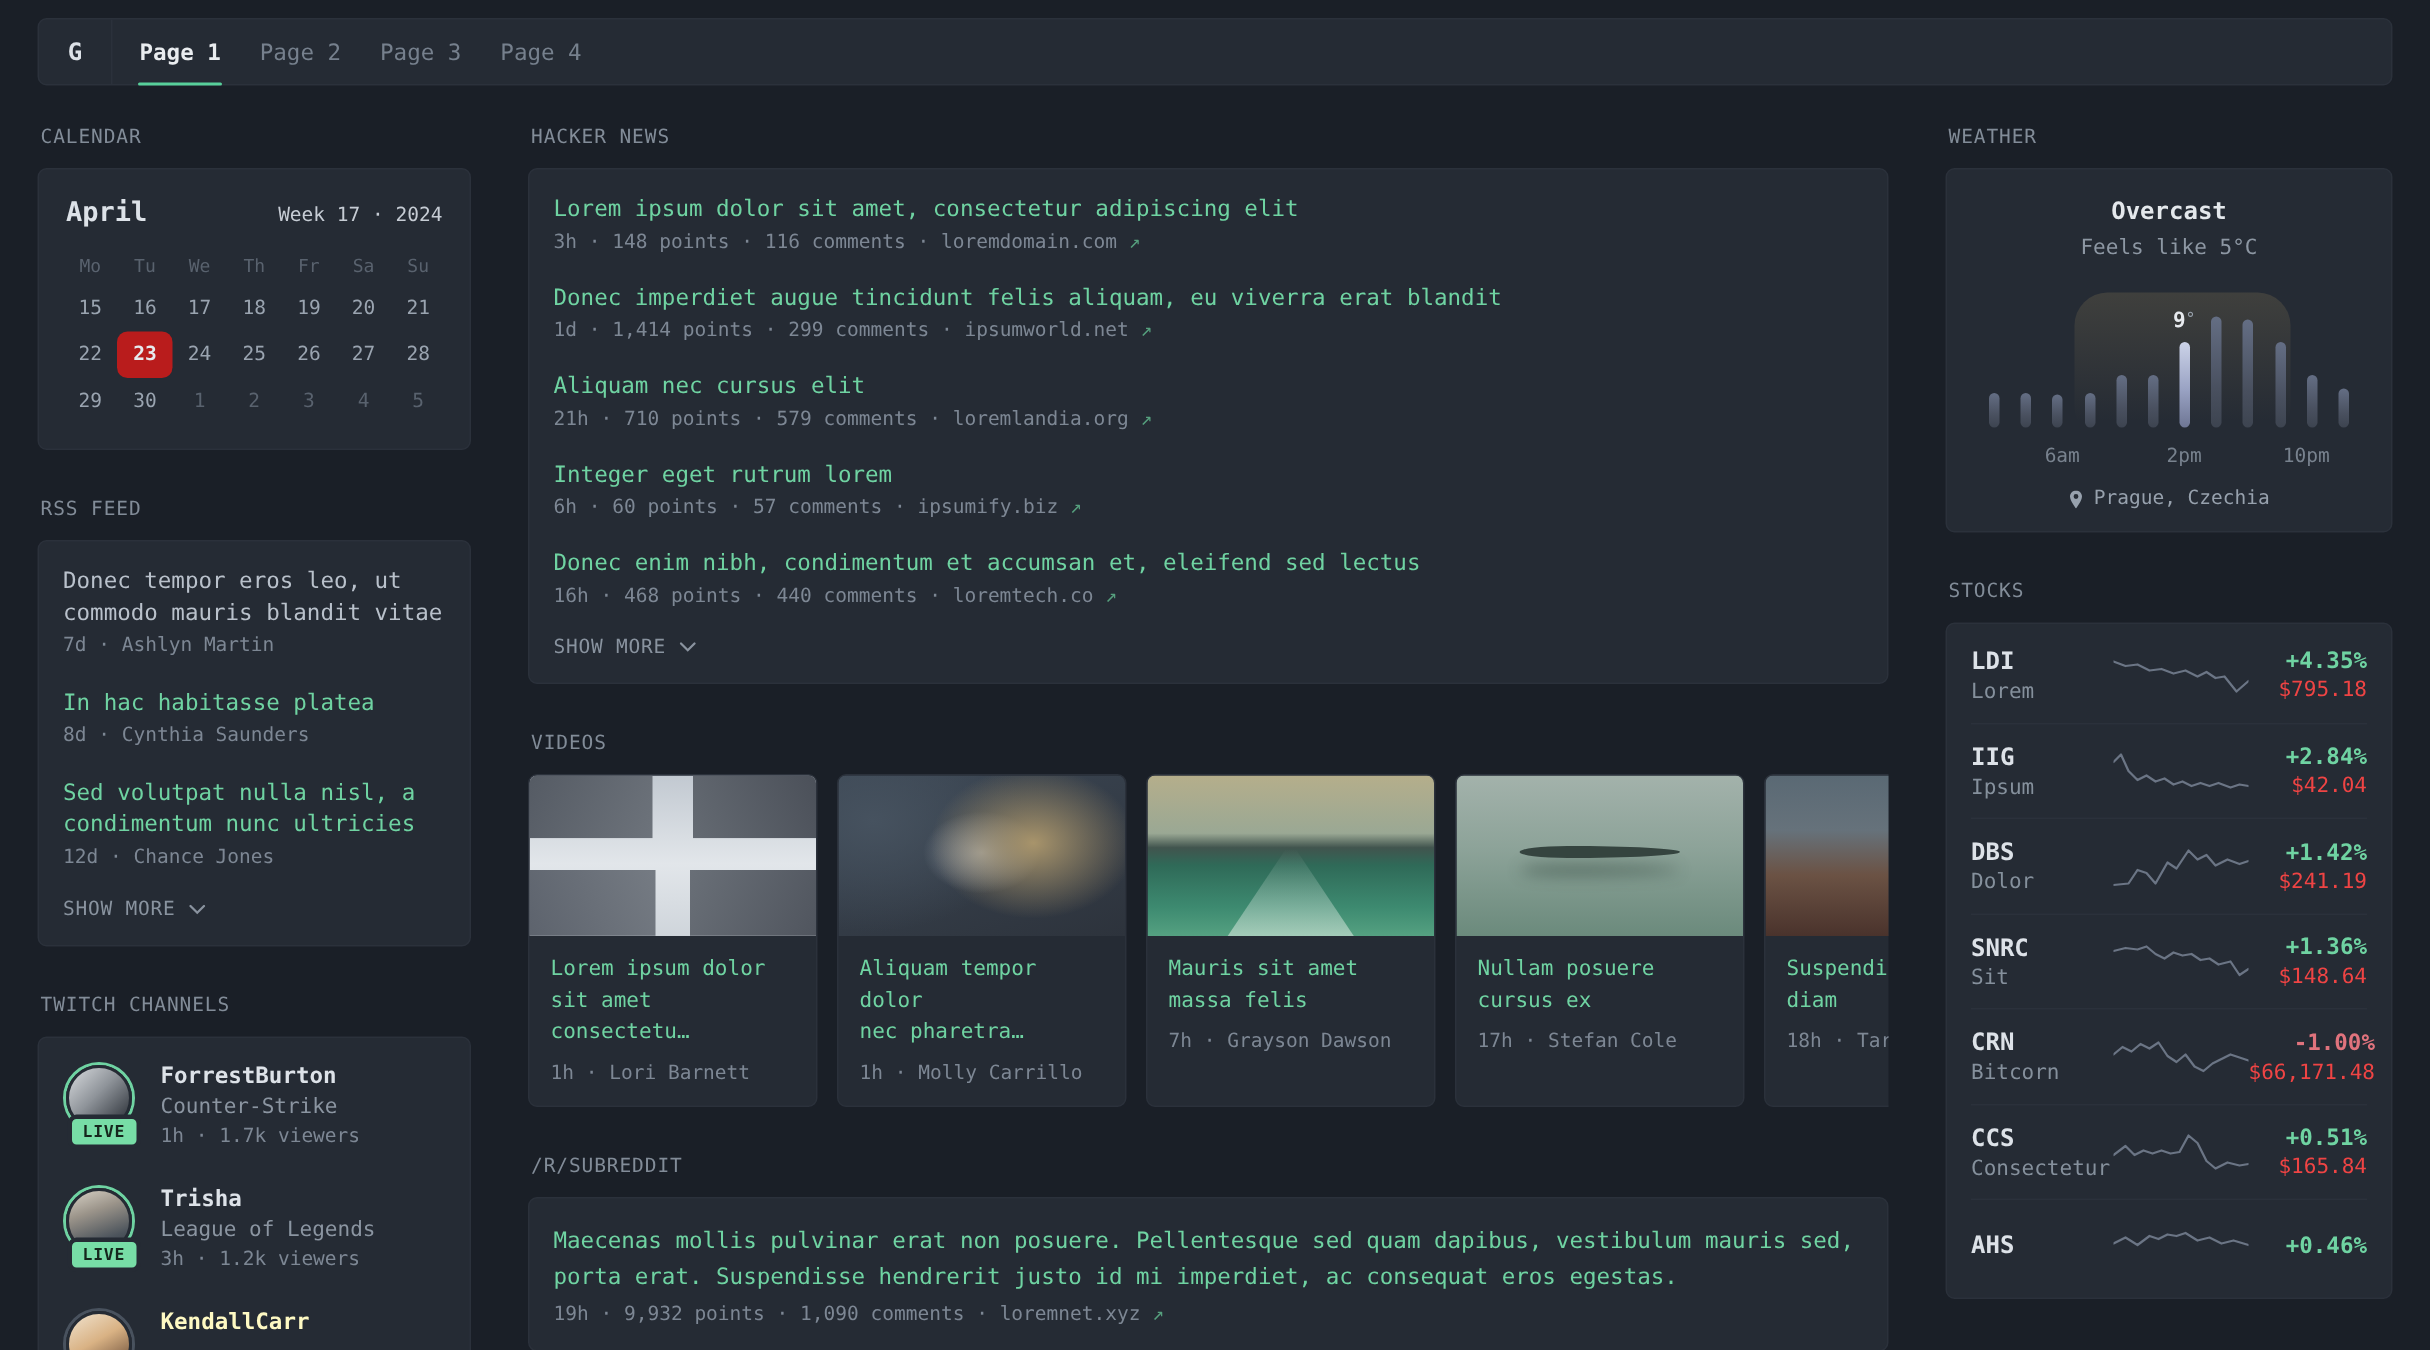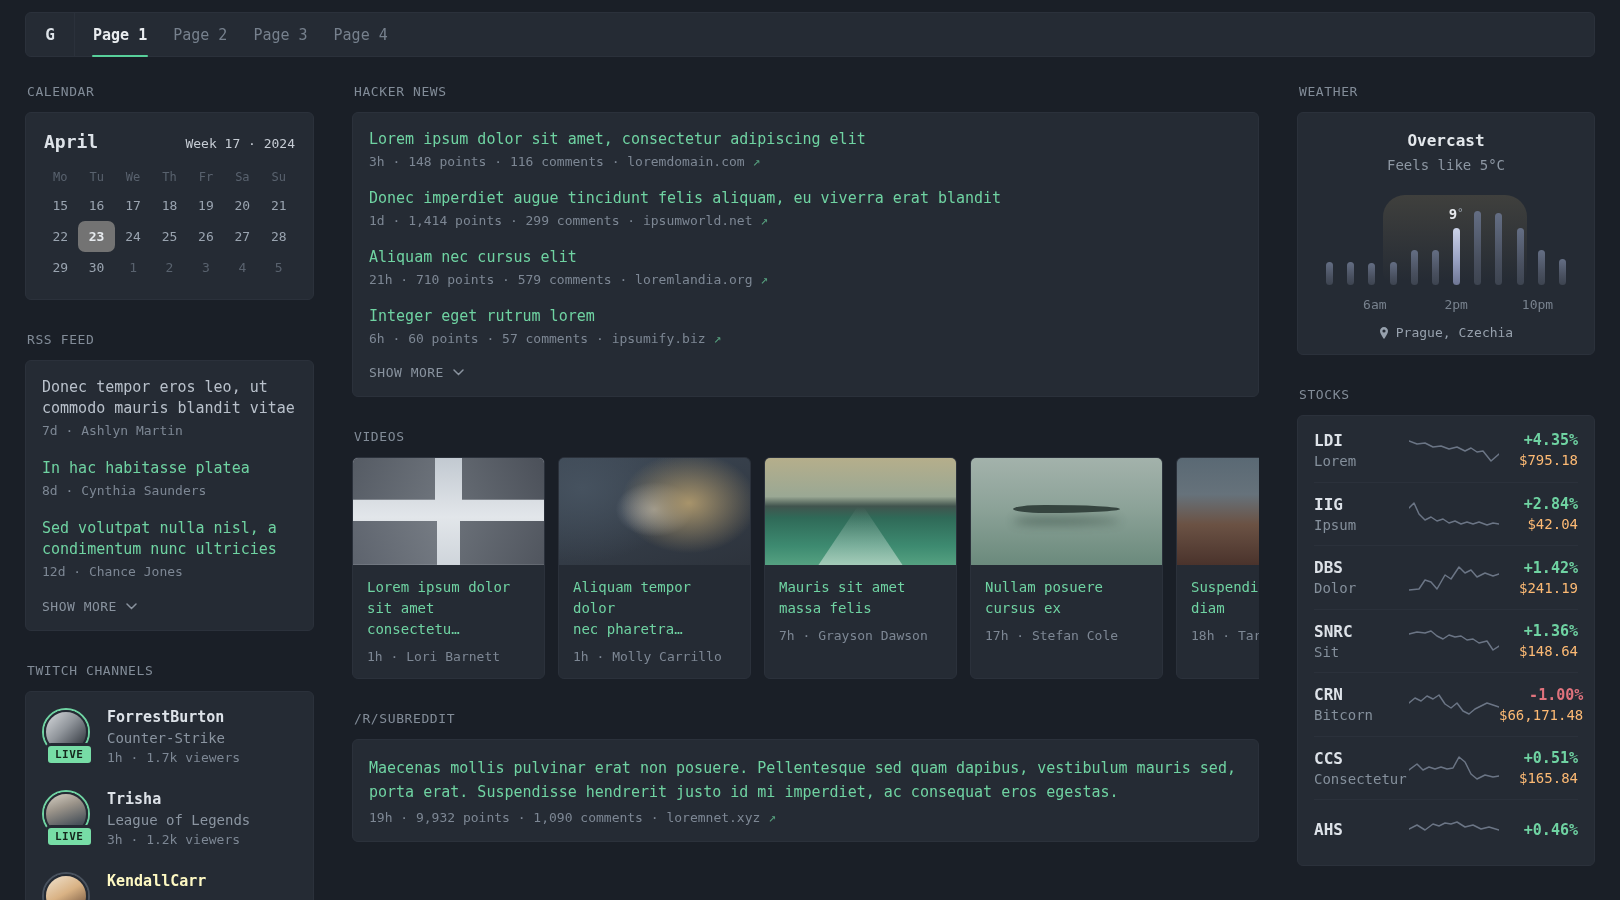--- a/index.html
+++ b/index.html
@@ -39,21 +39,21 @@
   .card{background:var(--card);border:1px solid var(--border);border-radius:6px;padding:16px;}
 
   
   .cal-head{display:flex;justify-content:space-between;align-items:baseline;margin:2px 2px 12px;}
   .cal-month{font-size:18px;font-weight:bold;color:var(--text-bright);}
   .cal-week{font-size:13px;color:#c6ccd4;}
   .cal-grid{display:grid;grid-template-columns:repeat(7,1fr);}
   .cal-dow{height:26px;display:flex;align-items:center;justify-content:center;font-size:12px;color:var(--muted);}
   .cal-day{height:31px;display:flex;align-items:center;justify-content:center;font-size:13px;color:var(--text);border-radius:7px;}
   .cal-day.outside{color:var(--muted);}
-  .cal-day.selected{background:#737373;color:#e6eaee;font-weight:bold;}
+  .cal-day.selected{background:#b91c1c;color:#e6eaee;font-weight:bold;}
 
   
   .feed-item{margin-bottom:20px;}
   .feed-title{font-size:15px;line-height:21px;color:var(--green);white-space:pre-line;cursor:pointer;}
   .feed-item.read .feed-title{color:#b9c1cb;}
   .feed-meta{font-size:13px;color:var(--text-dim);margin-top:4px;}
   .feed-domain{cursor:pointer;}
   .ext-arrow{color:var(--green-dim);cursor:pointer;}
   .show-more{display:flex;align-items:center;gap:9px;font-size:13px;letter-spacing:.5px;color:#89939f;cursor:pointer;margin-top:1px;}
   .chev{display:inline-block;}
@@ -130,21 +130,21 @@
   .stock-row{display:flex;align-items:center;height:63.5px;border-top:1px solid #2b313b;cursor:pointer;}
   .stock-row:first-of-type{border-top:none;}
   .stock-id{width:95px;flex:none;}
   .stock-ticker{font-size:16px;font-weight:bold;color:var(--text-bright);}
   .stock-name{font-size:14px;color:#85909c;margin-top:3px;}
   .stock-spark{width:90px;height:28px;flex:none;}
   .stock-right{margin-left:auto;text-align:right;}
   .stock-change{font-size:15px;font-weight:bold;}
   .stock-row.up .stock-change{color:var(--green);}
   .stock-row.down .stock-change{color:var(--red);}
-  .stock-price{font-size:14px;color:#fdba74;margin-top:3px;}
+  .stock-price{font-size:14px;color:#ef4444;margin-top:3px;}
 </style>
 </head>
 <body>
 
 <div class="page">
 
   <div class="nav">
     <div class="nav-logo">G</div>
     <div class="nav-tabs">
 
@@ -358,20 +358,28 @@
 
             <div class="feed-item hn-item">
               <div class="feed-title">Integer eget rutrum lorem</div>
               <div class="feed-meta">
                 <span>6h · 60 points · 57 comments ·</span>
                 <span class="feed-domain">ipsumify.biz</span>
                 <span class="ext-arrow">↗</span>
               </div>
             </div>
 
+            <div class="feed-item hn-item">
+              <div class="feed-title">Donec enim nibh, condimentum et accumsan et, eleifend sed lectus</div>
+              <div class="feed-meta">
+                <span>16h · 468 points · 440 comments ·</span>
+                <span class="feed-domain">loremtech.co</span>
+                <span class="ext-arrow">↗</span>
+              </div>
+            </div>
 
           <div class="show-more">
             <span>SHOW MORE</span>
             <svg class="chev" width="11" height="7" viewBox="0 0 11 7">
                 <path d="M1 1l4.5 4.5L10 1" fill="none" stroke="#8a939f" stroke-width="1.5" stroke-linecap="round"></path>
               </svg>
           </div>
         </div>
       </div>
 

